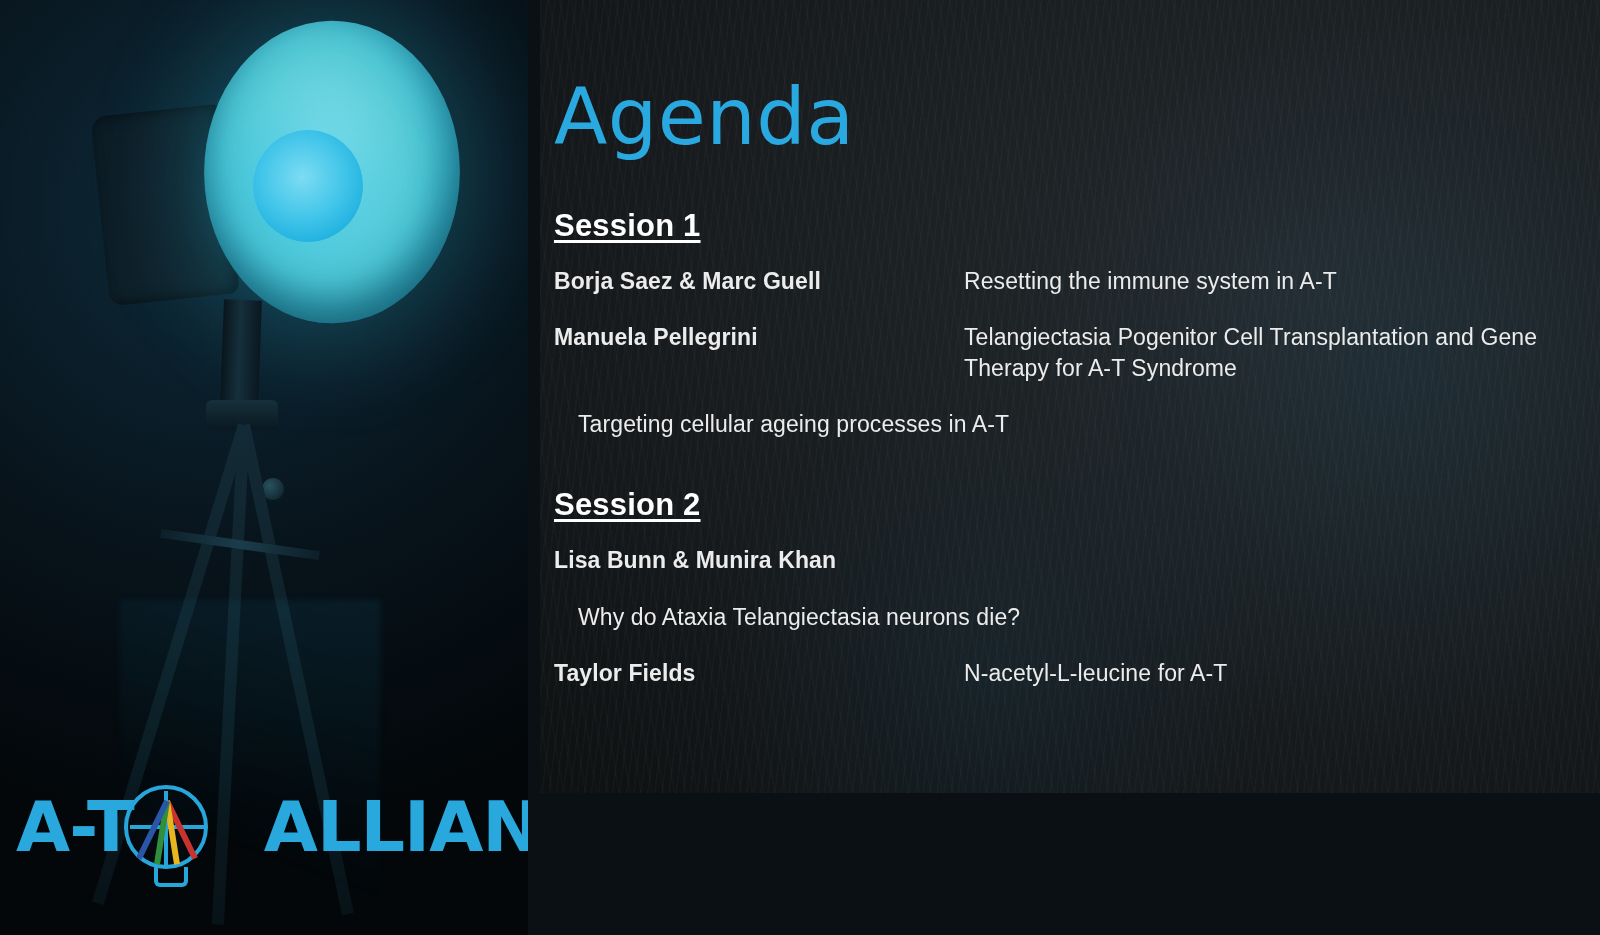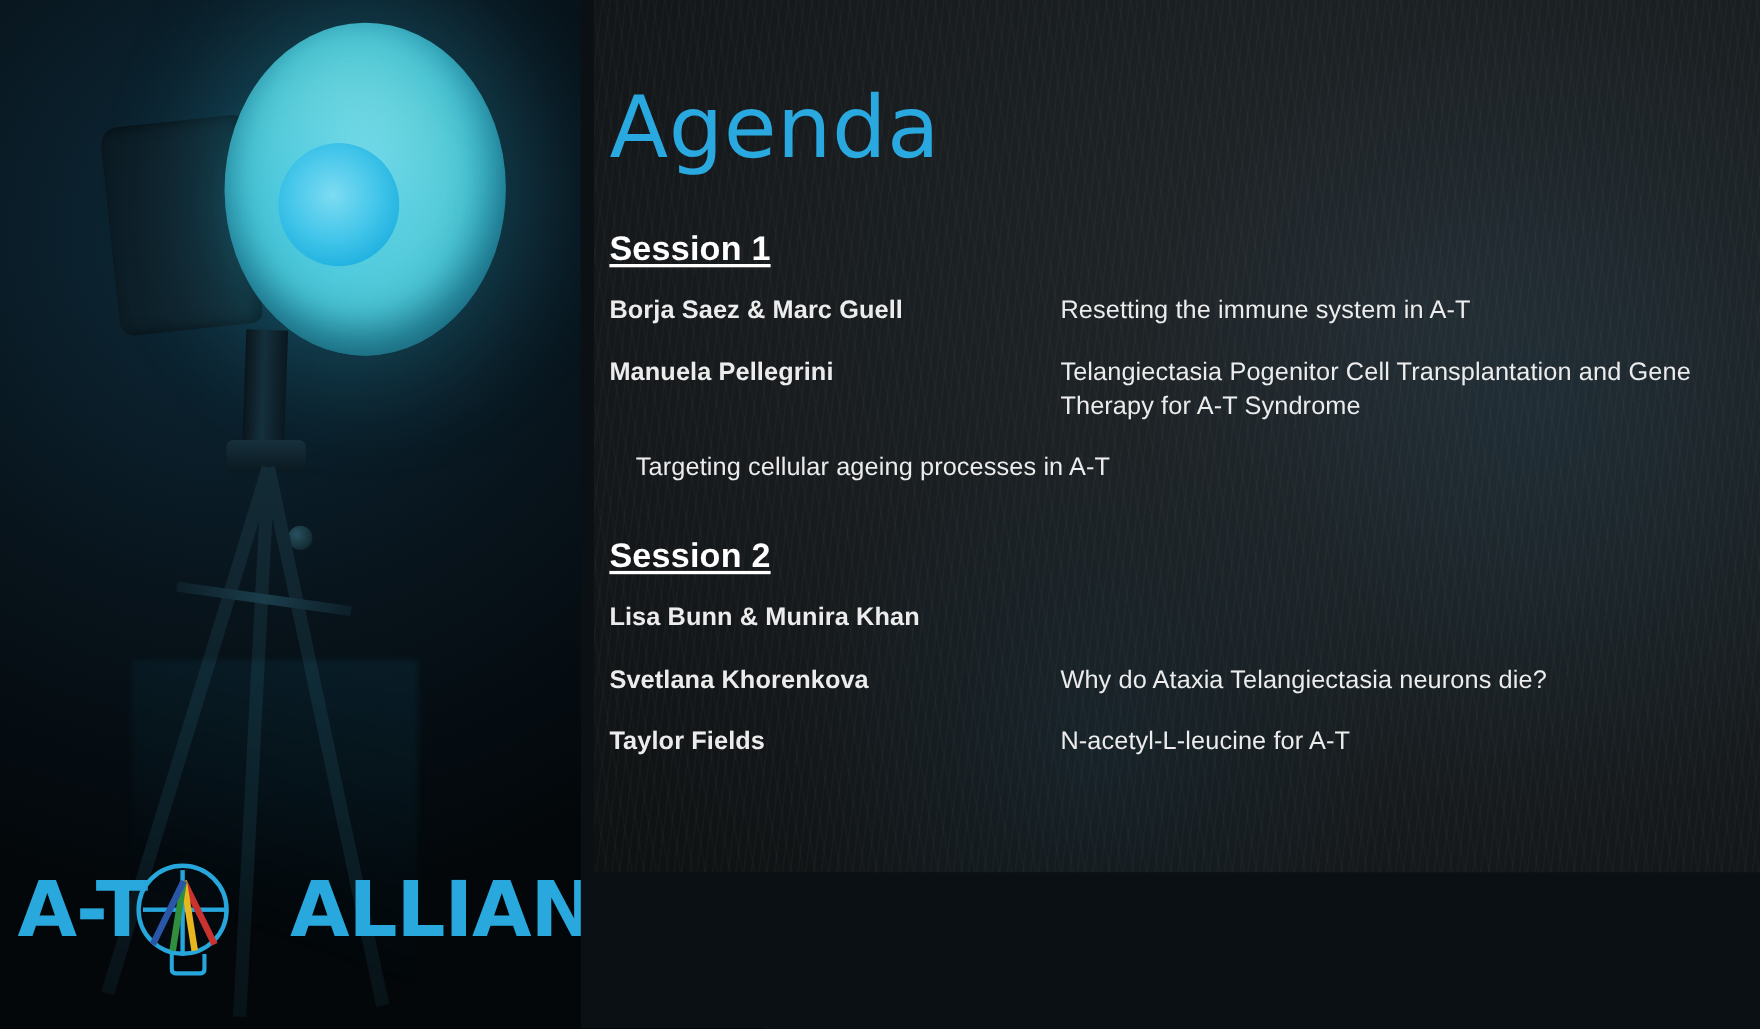--- a/index.html
+++ b/index.html
@@ -291,21 +291,20 @@
         <div class="topic">Targeting cellular ageing processes in A-T</div>
       </div>
 
       <div class="session-head second">Session 2</div>
 
       <div class="row">
         <div class="speaker">Lisa Bunn &amp; Munira Khan</div>
       </div>
 
       <div class="row">
-        <div class="speaker">Svetlana Khorenkova</div>
         <div class="topic">Why do Ataxia Telangiectasia neurons die?</div>
       </div>
 
       <div class="row">
         <div class="speaker">Taylor Fields</div>
         <div class="topic">N-acetyl-L-leucine for A-T</div>
       </div>
 
     </div>
   </div>

